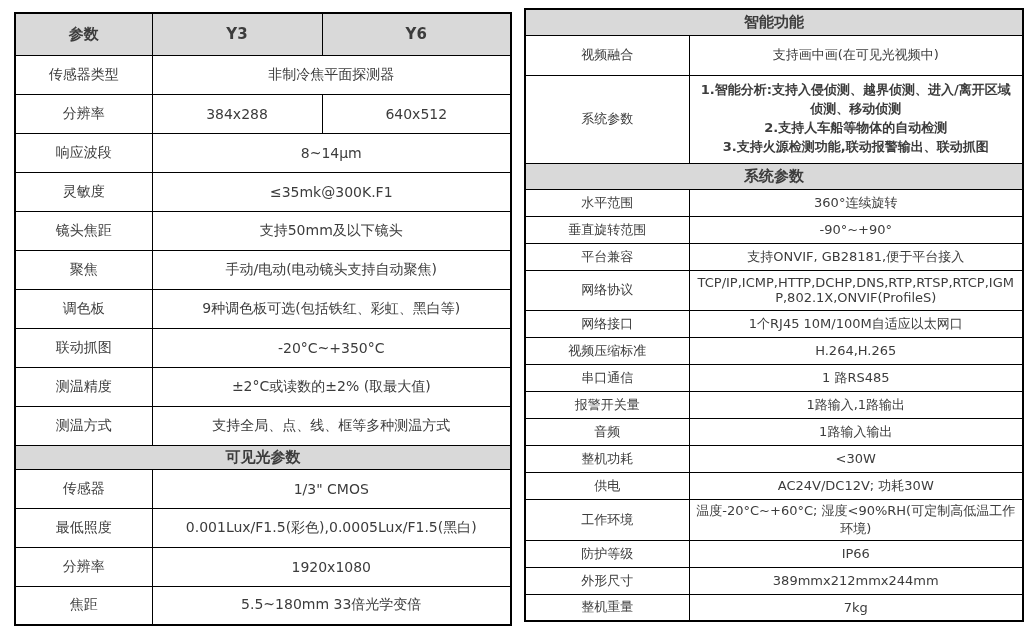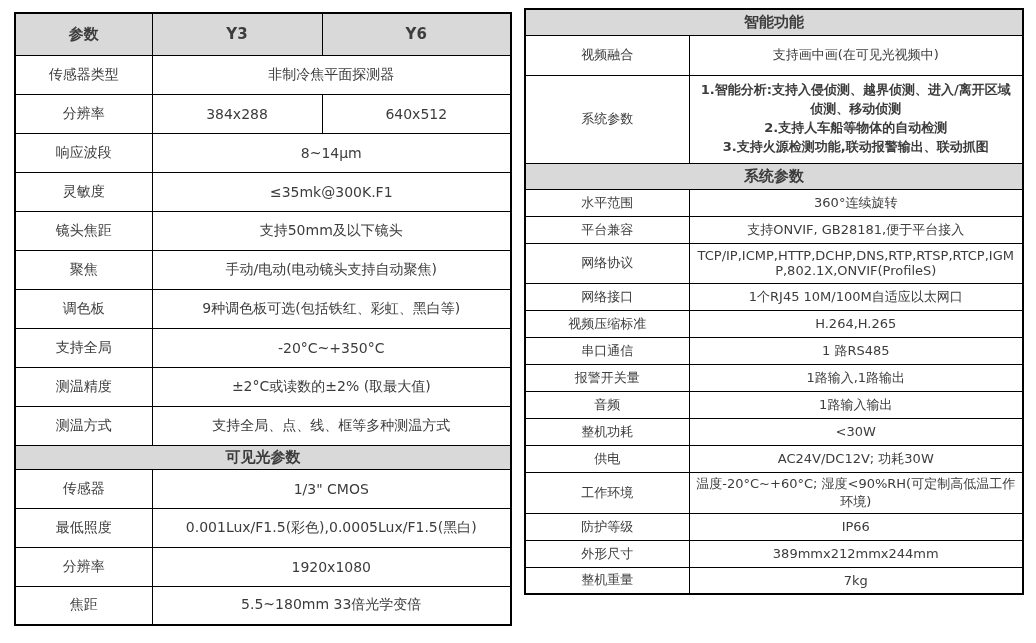--- a/index.html
+++ b/index.html
@@ -102,21 +102,21 @@
       </tr>
       <tr>
         <td>聚焦</td>
         <td class="val" colspan="2">手动/电动(电动镜头支持自动聚焦)</td>
       </tr>
       <tr>
         <td>调色板</td>
         <td class="val" colspan="2">9种调色板可选(包括铁红、彩虹、黑白等)</td>
       </tr>
       <tr>
-        <td>支持全局</td>
+        <td>联动抓图</td>
         <td class="val" colspan="2">-20°C~+350°C</td>
       </tr>
       <tr>
         <td>测温精度</td>
         <td class="val" colspan="2">±2°C或读数的±2% (取最大值)</td>
       </tr>
       <tr>
         <td>测温方式</td>
         <td class="val" colspan="2">支持全局、点、线、框等多种测温方式</td>
       </tr>
@@ -162,20 +162,24 @@
 3.支持火源检测功能,联动报警输出、联动抓图</td>
       </tr>
       <tr class="section">
         <td colspan="2">系统参数</td>
       </tr>
       <tr>
         <td>水平范围</td>
         <td class="val">360°连续旋转</td>
       </tr>
       <tr>
+        <td>垂直旋转范围</td>
+        <td class="val">-90°~+90°</td>
+      </tr>
+      <tr>
         <td>平台兼容</td>
         <td class="val">支持ONVIF, GB28181,便于平台接入</td>
       </tr>
       <tr class="r-tall">
         <td>网络协议</td>
         <td class="val">TCP/IP,ICMP,HTTP,DCHP,DNS,RTP,RTSP,RTCP,IGMP,802.1X,ONVIF(ProfileS)</td>
       </tr>
       <tr>
         <td>网络接口</td>
         <td class="val">1个RJ45 10M/100M自适应以太网口</td>

